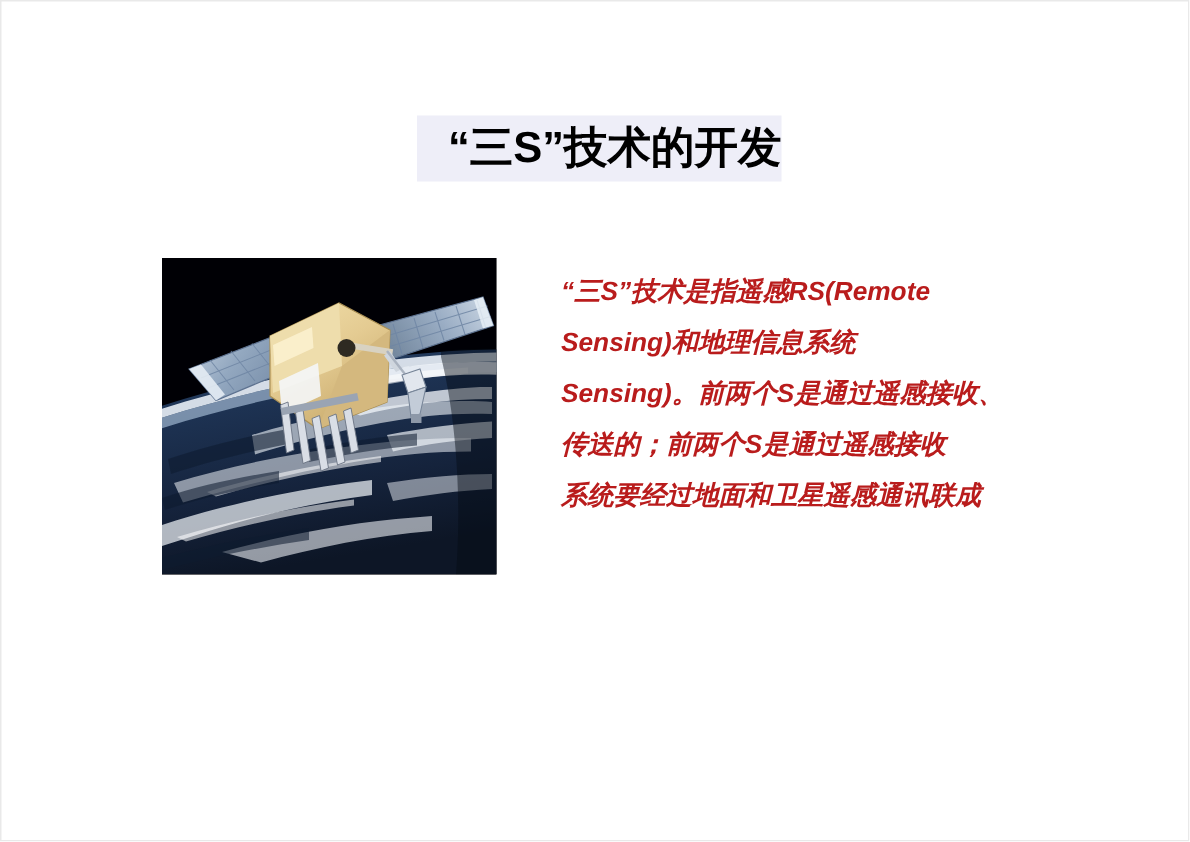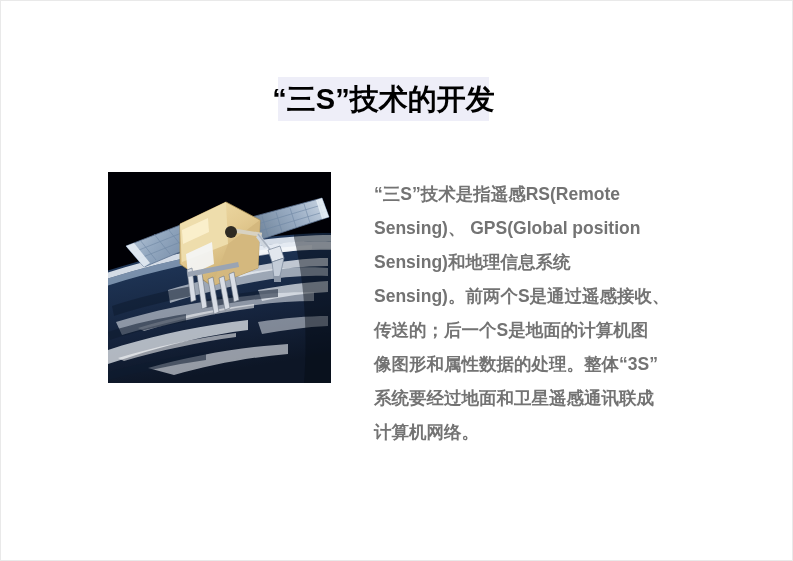--- a/index.html
+++ b/index.html
@@ -18,26 +18,26 @@
     border: 1px solid #e9e9e9;
     box-sizing: border-box;
     overflow: hidden;
   }
 
   
   #title-block {
     position: absolute;
     left: 277px;
     top: 76px;
-    width: 211px;
+    width: 243px;
     height: 44px;
     background: #eeeef8;
     display: flex;
     align-items: center;
-    justify-content: center;
+    justify-content: flex-end;
   }
   #title-text {
     font-family: "Liberation Sans", "DejaVu Sans", sans-serif;
     font-size: 29px;
     font-weight: bold;
     color: #000000;
     letter-spacing: 0px;
     white-space: nowrap;
     line-height: 1;
   }
@@ -62,24 +62,25 @@
   #body-text {
     position: absolute;
     left: 373px;
     top: 176px;
     width: 330px;
   }
   .body-line {
     font-family: "Liberation Sans", "DejaVu Sans", sans-serif;
     font-size: 17.5px;
     font-weight: bold;
-    color: #737373;
+    color: #b91c1c;
     height: 34px;
     line-height: 34px;
     white-space: nowrap;
+    font-style: italic;
   }
 </style>
 </head>
 <body>
 
 <div id="slide">
 
   <div id="title-block">
     <span id="title-text">“三S”技术的开发</span>
   </div>
@@ -215,22 +216,19 @@
             <path d="M 164 90 L 176 86 L 172 104 L 166 106 Z" fill="#c3ccd8" stroke="#778598" stroke-width="0.7"></path>
             <rect x="166" y="104" width="7" height="6" fill="#8d98a8"></rect>
           </g>
         </g>
       </g>
     </svg>
   </div>
 
   <div id="body-text">
     <div class="body-line">“三S”技术是指遥感RS(Remote</div>
-    <div class="body-line">Sensing)、 GPS(Global position</div>
     <div class="body-line">Sensing)和地理信息系统</div>
     <div class="body-line">Sensing)。前两个S是通过遥感接收、</div>
-    <div class="body-line">传送的；后一个S是地面的计算机图</div>
-    <div class="body-line">像图形和属性数据的处理。整体“3S”</div>
+    <div class="body-line">传送的；前两个S是通过遥感接收</div>
     <div class="body-line">系统要经过地面和卫星遥感通讯联成</div>
-    <div class="body-line">计算机网络。</div>
   </div>
 
 </div>
 
 </body></html>

